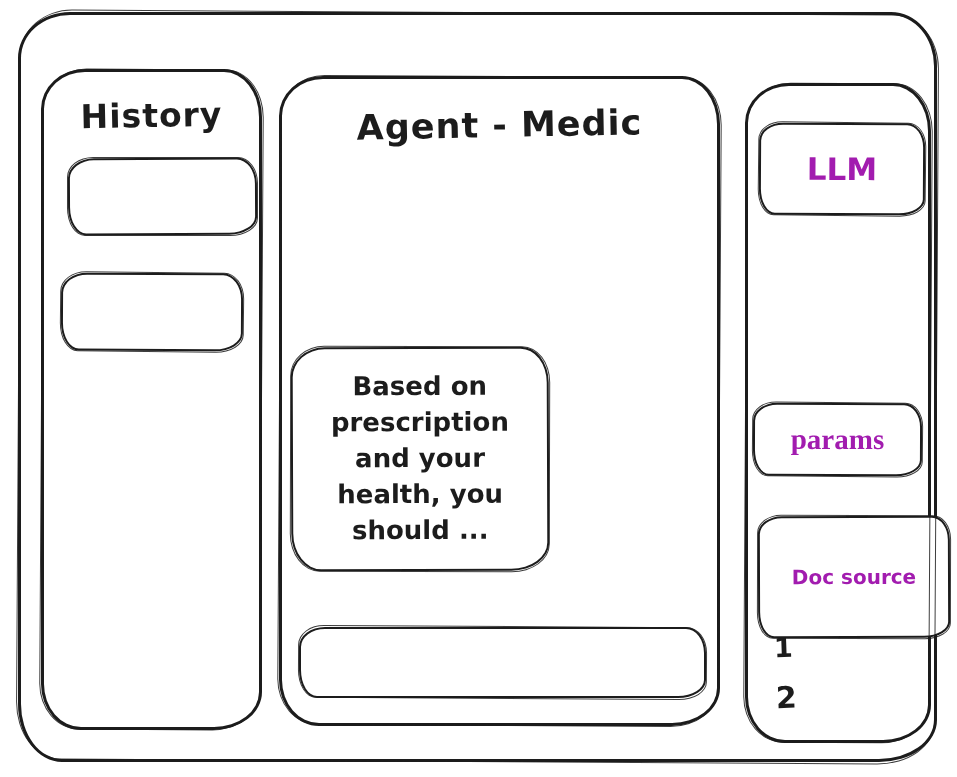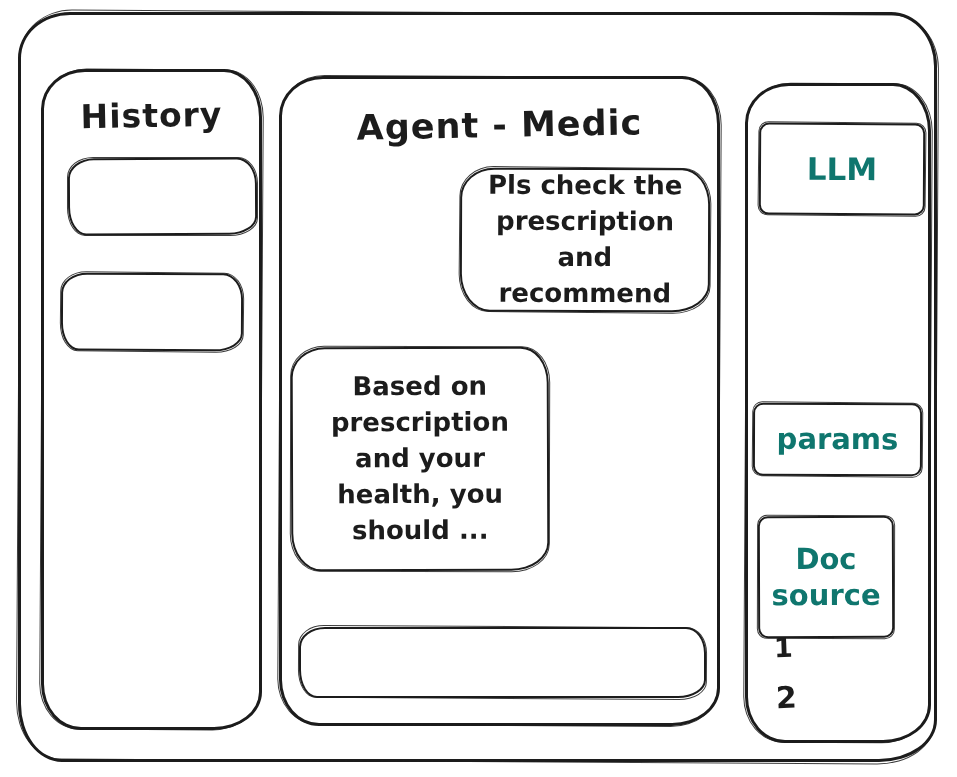--- a/index.html
+++ b/index.html
@@ -55,25 +55,24 @@
     line-height: 1.38;
   }
 
   .tool-btn {
     display: flex;
     align-items: center;
     justify-content: center;
     text-align: center;
     font-weight: bold;
     font-family: "DejaVu Sans", sans-serif;
-    color: #0f766e;
+    color: #a21caf;
     cursor: pointer;
     padding: 4px;
     line-height: 1.25;
-    border-radius: 10px;
   }
 
   .hist-item { cursor: pointer; }
 
   .input-wrap { overflow: visible; }
   .input-wrap input {
     position: absolute;
     inset: 0;
     width: 100%;
     height: 100%;
@@ -110,45 +109,42 @@
 
     <div class="box sketch r-soft hist-item" style="left:17px; top:201px; width:182px; height:78px; border-width:2.6px; transform:rotate(0.3deg);">
       <span></span>
     </div>
   </div>
 
   <div class="box sketch r-panel" style="left:258px; top:61px; width:441px; height:650px;">
 
     <div class="abs hand-title" style="left:0; right:0; top:26px; font-size:35px;">Agent - Medic</div>
 
-    <div class="box sketch r-bubble bubble" style="left:178px; top:89px; width:250px; height:144px; border-width:2.8px; font-size:26px; transform:rotate(0.2deg);">
-      <span>Pls check the prescription and recommend</span>
-    </div>
 
     <div class="box sketch r-bubble bubble" style="left:9px; top:268px; width:258px; height:224px; border-width:2.8px; font-size:26px; transform:rotate(-0.2deg);text-align:center;">
       <span>Based on prescription and your health, you should ...</span>
     </div>
 
     <div class="box sketch r-soft input-wrap" style="left:17px; top:548px; width:407px; height:71px; border-width:2.8px;">
       <input type="text" value="" style="">
     </div>
   </div>
 
   <div class="box sketch r-panel" style="left:724px; top:68px; width:186px; height:660px;">
 
     <div class="box sketch r-btn tool-btn" style="left:11px; top:37px; width:166px; height:92px; border-width:2.8px; font-size:31px; transform:rotate(0.3deg);">
       <span>LLM</span>
     </div>
 
 
-    <div class="box sketch r-btn tool-btn" style="left:5px; top:317px; width:169px; height:73px; border-width:2.8px; font-size:29px; transform:rotate(0.2deg);">
+    <div class="box sketch r-btn tool-btn" style="left:5px; top:317px; width:169px; height:73px; border-width:2.8px; font-size:29px; transform:rotate(0.2deg);font-family:Liberation Serif, serif;">
       <span>params</span>
     </div>
 
-    <div class="box sketch r-btn tool-btn" style="left:10px; top:430px; width:136px; height:122px; border-width:2.8px; font-size:29px; padding:0 14px; transform:rotate(-0.2deg);">
+    <div class="box sketch r-btn tool-btn" style="left:10px; top:430px; width:192px; height:122px; border-width:2.8px; font-size:20px; padding:0 14px; transform:rotate(-0.2deg);">
       <span>Doc source</span>
     </div>
 
     <div class="doc-num" style="left:26px; top:546px;">1</div>
 
     <div class="doc-num" style="left:28px; top:594px; font-size:30px;">2</div>
   </div>
 </div>
 
 </body></html>

